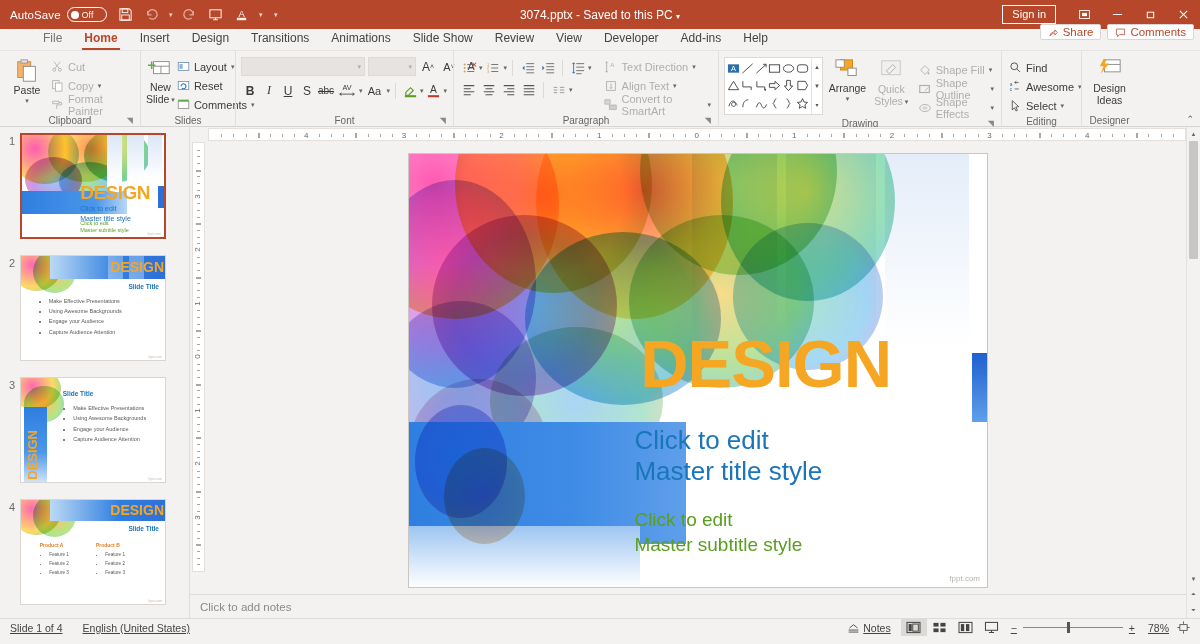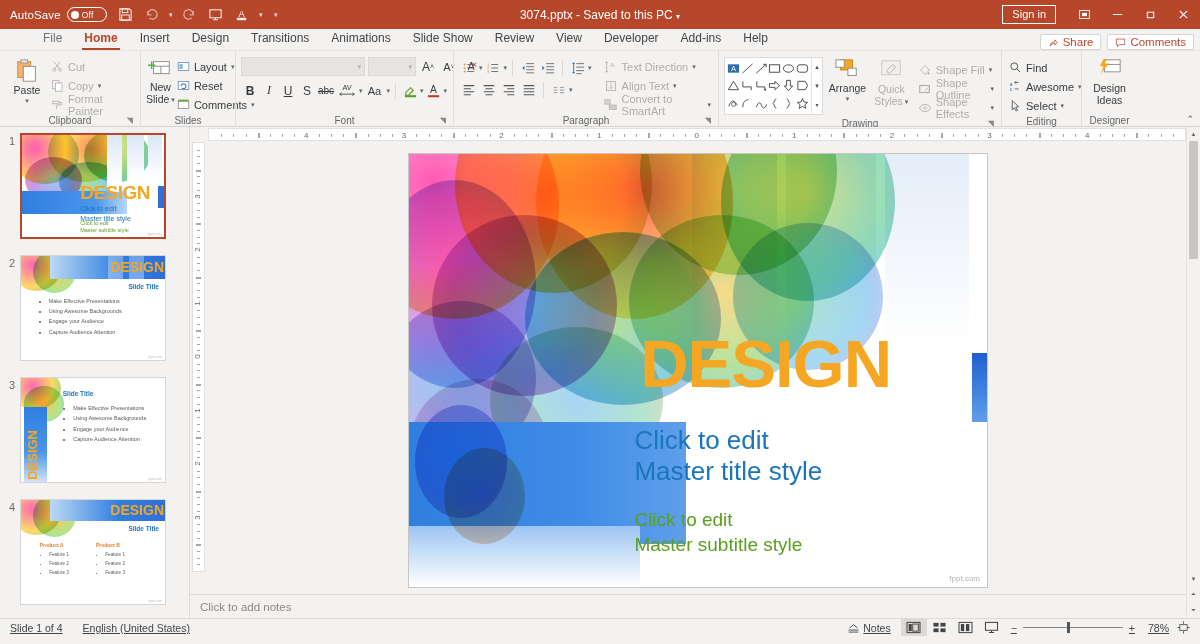--- a/index.html
+++ b/index.html
@@ -54,21 +54,21 @@
     border-bottom:1px solid #e6e4e2;
   }
   .tab {
     padding:1px 11px 3px; font-size:12px; color:#444; position:relative; line-height:17px;
   }
   .tab.file { color:#737373;margin-left:32px; }
   .tab.active { color:#b7472a; font-weight:bold; }
   .tab.active:after {
     content:""; position:absolute; left:9px; right:9px; bottom:0px; height:2px; background:#b7472a;
   }
-  .tab-right { position:absolute; right:6px; bottom:0; display:flex; gap:6px; align-items:center;}
+  .tab-right { position:absolute; right:6px; bottom:10px; display:flex; gap:6px; align-items:center;}
   .pillbtn {
     display:flex; align-items:center; gap:4px; color:#b7472a; font-size:11.5px;
     border:1px solid #d9d5d2; background:#fff; padding:1px 7px; border-radius:2px;
   }
 
   
   .ribbon {
     height:76px; background:#f3f2f1; display:flex; position:relative;
     border-bottom:1px solid #d6d3d0;
   }

